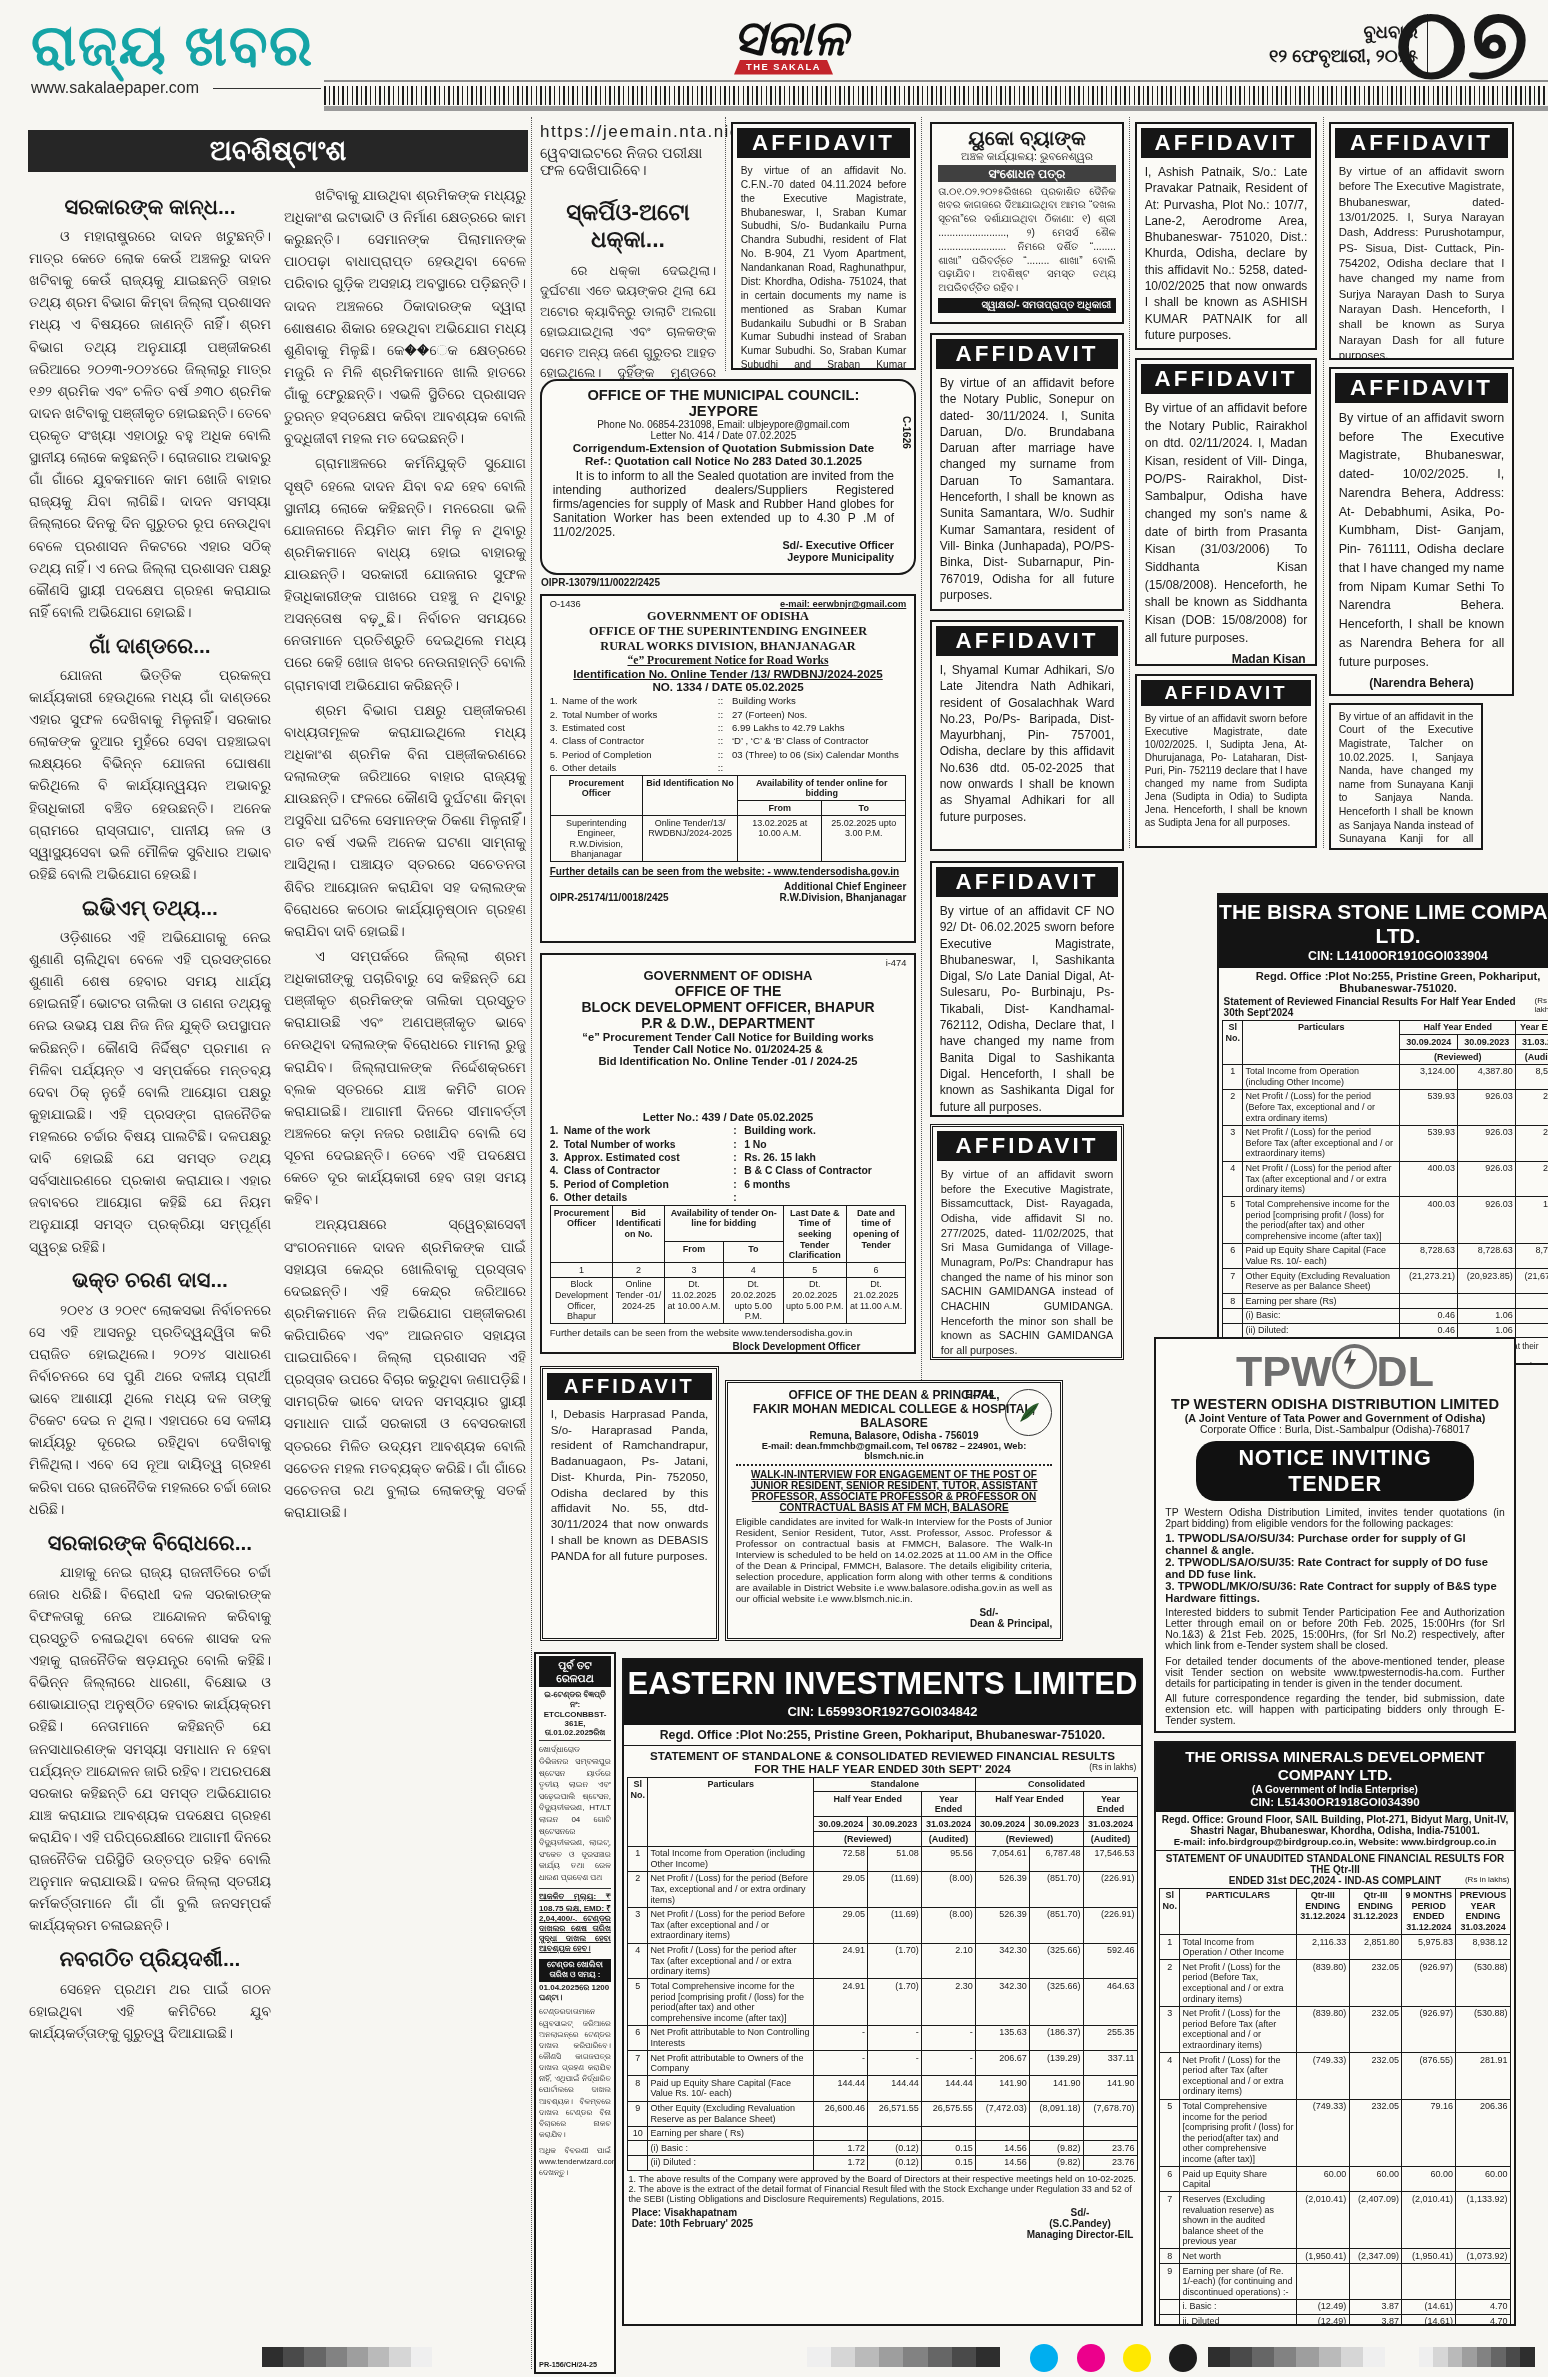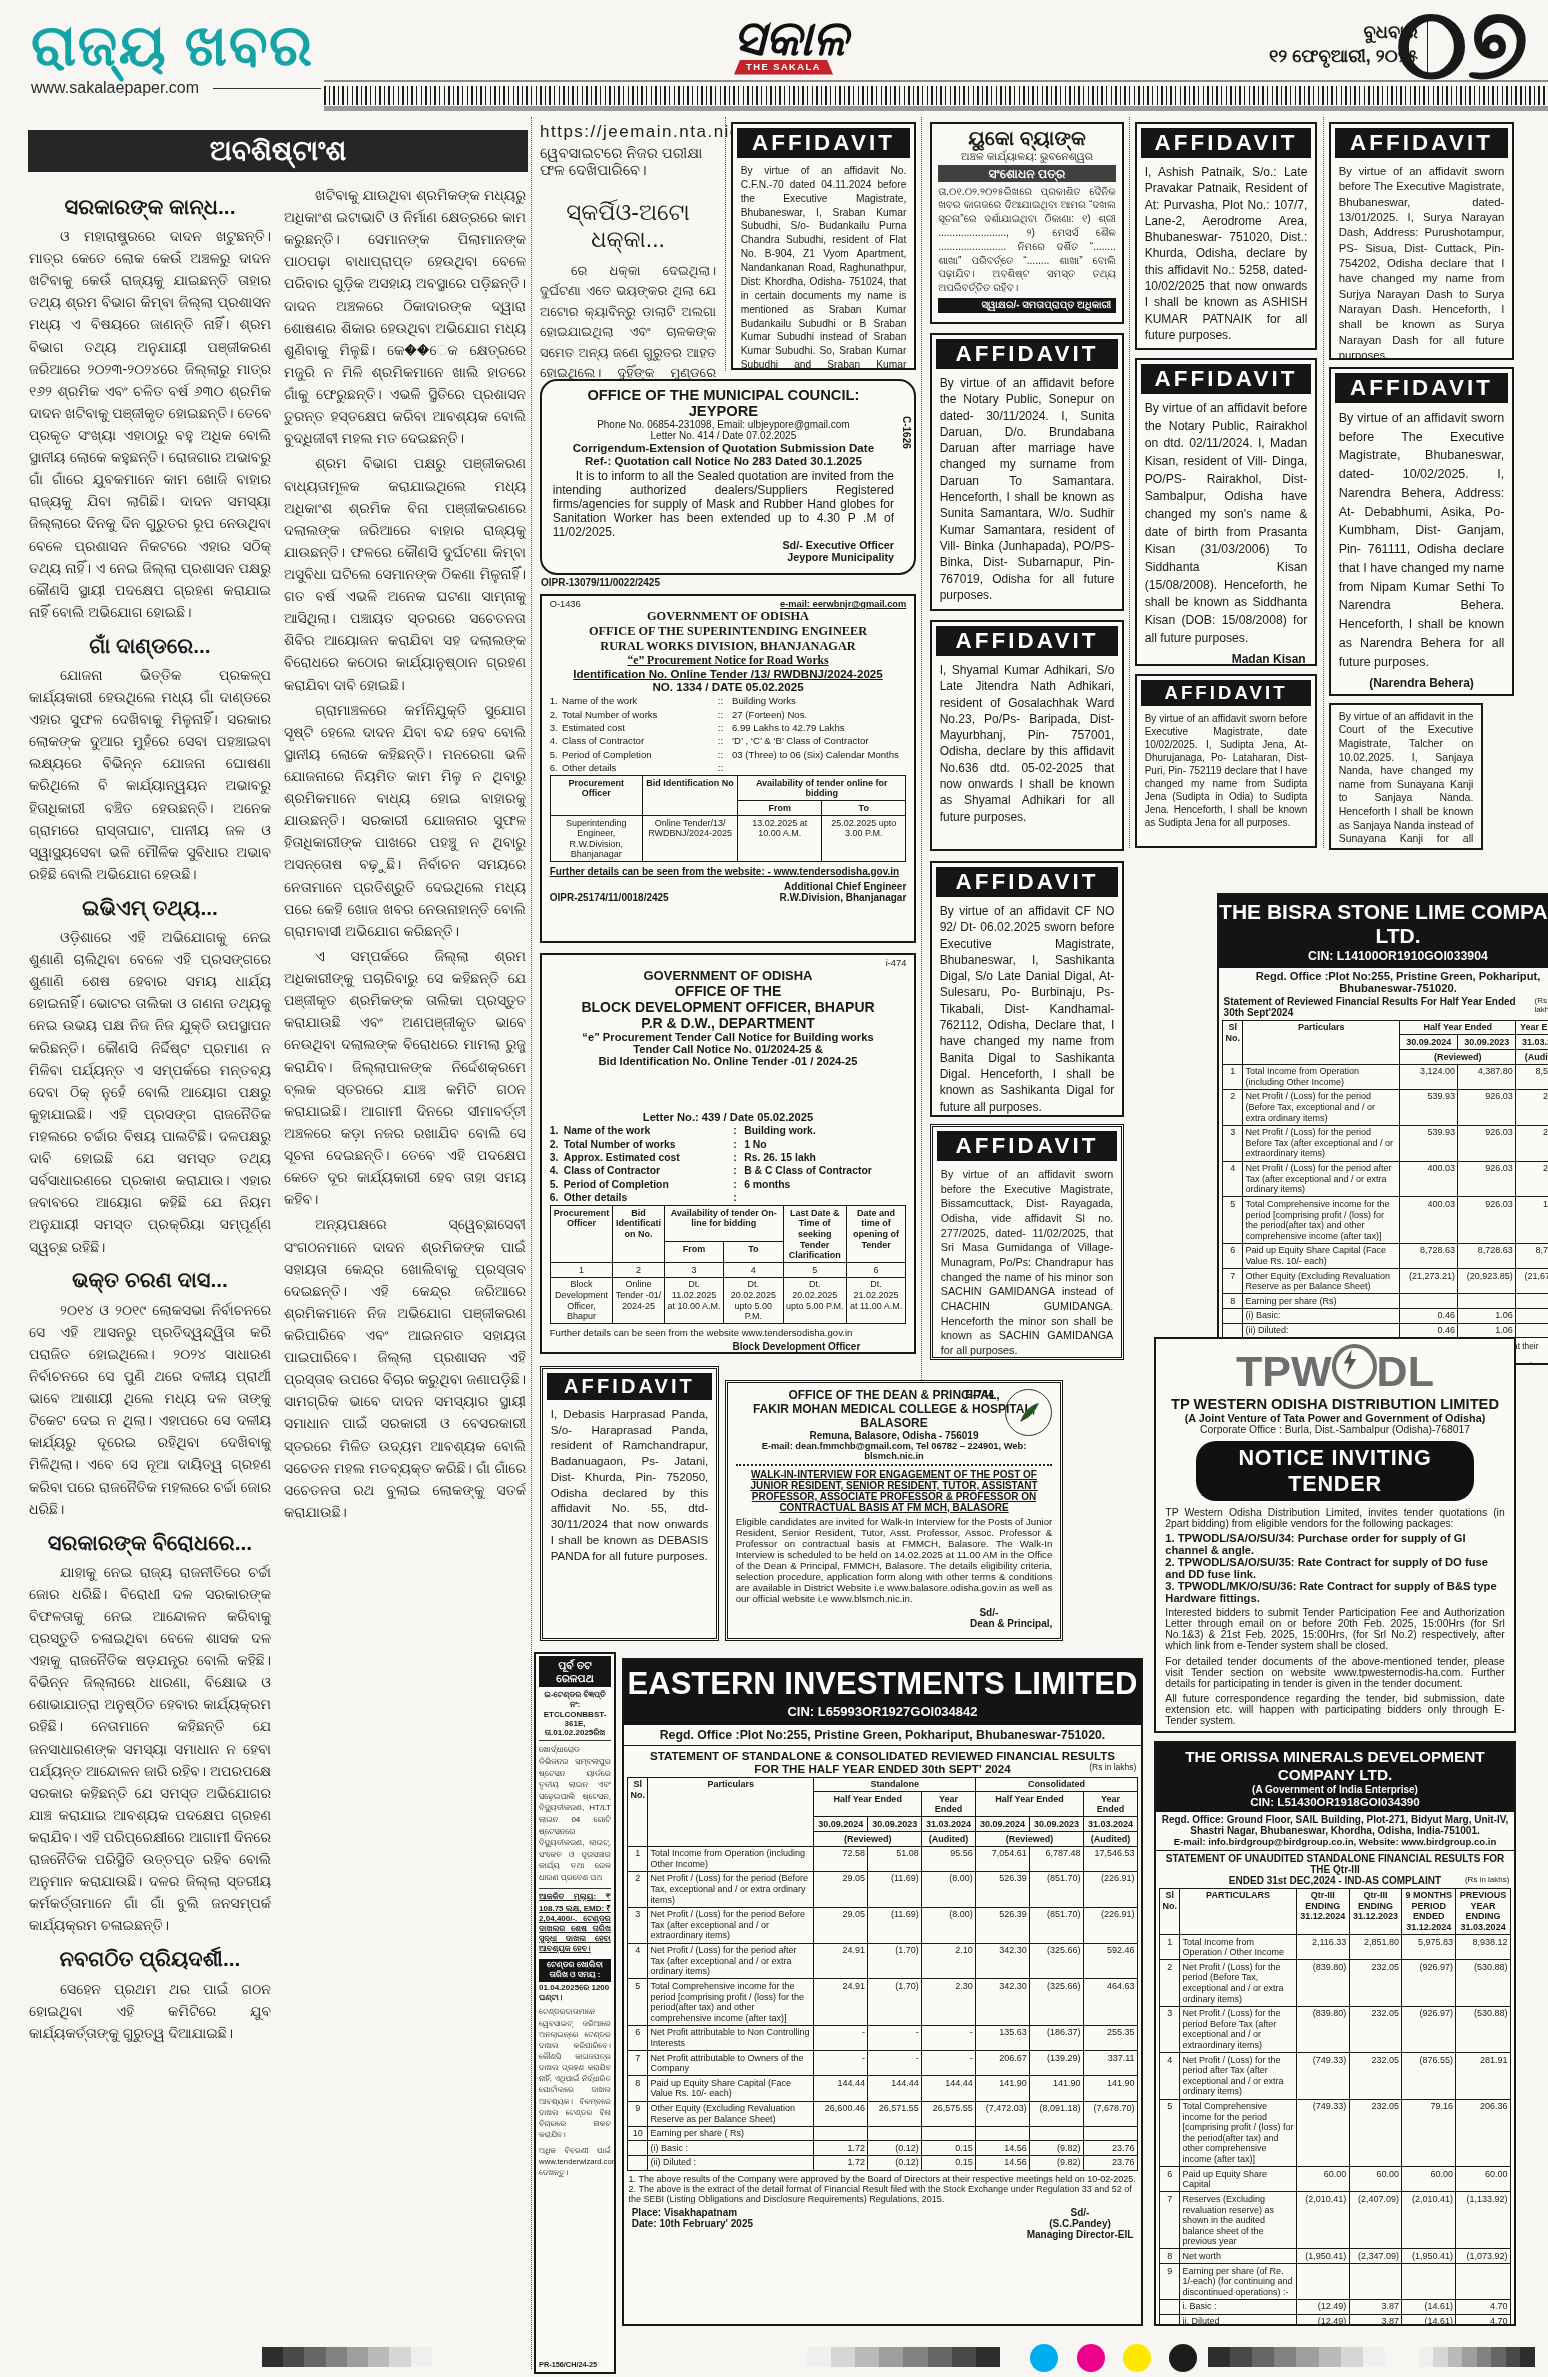--- a/index.html
+++ b/index.html
@@ -76,30 +76,30 @@
     <p class="ob">ଓଡ଼ିଶାରେ ଏହି ଅଭିଯୋଗକୁ ନେଇ ଶୁଣାଣି ଚାଲିଥିବା ବେଳେ ଏହି ପ୍ରସଙ୍ଗରେ ଶୁଣାଣି ଶେଷ ହେବାର ସମୟ ଧାର୍ଯ୍ୟ ହୋଇନାହିଁ। ଭୋଟର ତାଲିକା ଓ ଗଣନା ତଥ୍ୟକୁ ନେଇ ଉଭୟ ପକ୍ଷ ନିଜ ନିଜ ଯୁକ୍ତି ଉପସ୍ଥାପନ କରିଛନ୍ତି। କୌଣସି ନିର୍ଦ୍ଦିଷ୍ଟ ପ୍ରମାଣ ନ ମିଳିବା ପର୍ଯ୍ୟନ୍ତ ଏ ସମ୍ପର୍କରେ ମନ୍ତବ୍ୟ ଦେବା ଠିକ୍ ନୁହେଁ ବୋଲି ଆୟୋଗ ପକ୍ଷରୁ କୁହାଯାଇଛି। ଏହି ପ୍ରସଙ୍ଗ ରାଜନୈତିକ ମହଲରେ ଚର୍ଚ୍ଚାର ବିଷୟ ପାଲଟିଛି। ଦଳପକ୍ଷରୁ ଦାବି ହୋଇଛି ଯେ ସମସ୍ତ ତଥ୍ୟ ସର୍ବସାଧାରଣରେ ପ୍ରକାଶ କରାଯାଉ। ଏହାର ଜବାବରେ ଆୟୋଗ କହିଛି ଯେ ନିୟମ ଅନୁଯାୟୀ ସମସ୍ତ ପ୍ରକ୍ରିୟା ସମ୍ପୂର୍ଣ୍ଣ ସ୍ୱଚ୍ଛ ରହିଛି।</p>
     <div class="subhead">ଭକ୍ତ ଚରଣ ଦାସ...</div>
     <p class="ob">୨୦୧୪ ଓ ୨୦୧୯ ଲୋକସଭା ନିର୍ବାଚନରେ ସେ ଏହି ଆସନରୁ ପ୍ରତିଦ୍ୱନ୍ଦ୍ୱିତା କରି ପରାଜିତ ହୋଇଥିଲେ। ୨୦୨୪ ସାଧାରଣ ନିର୍ବାଚନରେ ସେ ପୁଣି ଥରେ ଦଳୀୟ ପ୍ରାର୍ଥୀ ଭାବେ ଆଶାୟୀ ଥିଲେ ମଧ୍ୟ ଦଳ ତାଙ୍କୁ ଟିକେଟ ଦେଇ ନ ଥିଲା। ଏହାପରେ ସେ ଦଳୀୟ କାର୍ଯ୍ୟରୁ ଦୂରେଇ ରହିଥିବା ଦେଖିବାକୁ ମିଳିଥିଲା। ଏବେ ସେ ନୂଆ ଦାୟିତ୍ୱ ଗ୍ରହଣ କରିବା ପରେ ରାଜନୈତିକ ମହଲରେ ଚର୍ଚ୍ଚା ଜୋର ଧରିଛି।</p>
     <div class="subhead">ସରକାରଙ୍କ ବିରୋଧରେ...</div>
     <p class="ob">ଯାହାକୁ ନେଇ ରାଜ୍ୟ ରାଜନୀତିରେ ଚର୍ଚ୍ଚା ଜୋର ଧରିଛି। ବିରୋଧୀ ଦଳ ସରକାରଙ୍କ ବିଫଳତାକୁ ନେଇ ଆନ୍ଦୋଳନ କରିବାକୁ ପ୍ରସ୍ତୁତି ଚଳାଇଥିବା ବେଳେ ଶାସକ ଦଳ ଏହାକୁ ରାଜନୈତିକ ଷଡ଼ଯନ୍ତ୍ର ବୋଲି କହିଛି। ବିଭିନ୍ନ ଜିଲ୍ଲାରେ ଧାରଣା, ବିକ୍ଷୋଭ ଓ ଶୋଭାଯାତ୍ରା ଅନୁଷ୍ଠିତ ହେବାର କାର୍ଯ୍ୟକ୍ରମ ରହିଛି। ନେତାମାନେ କହିଛନ୍ତି ଯେ ଜନସାଧାରଣଙ୍କ ସମସ୍ୟା ସମାଧାନ ନ ହେବା ପର୍ଯ୍ୟନ୍ତ ଆନ୍ଦୋଳନ ଜାରି ରହିବ। ଅପରପକ୍ଷେ ସରକାର କହିଛନ୍ତି ଯେ ସମସ୍ତ ଅଭିଯୋଗର ଯାଞ୍ଚ କରାଯାଇ ଆବଶ୍ୟକ ପଦକ୍ଷେପ ଗ୍ରହଣ କରାଯିବ। ଏହି ପରିପ୍ରେକ୍ଷୀରେ ଆଗାମୀ ଦିନରେ ରାଜନୈତିକ ପରିସ୍ଥିତି ଉତ୍ତପ୍ତ ରହିବ ବୋଲି ଅନୁମାନ କରାଯାଉଛି। ଦଳର ଜିଲ୍ଲା ସ୍ତରୀୟ କର୍ମକର୍ତ୍ତାମାନେ ଗାଁ ଗାଁ ବୁଲି ଜନସମ୍ପର୍କ କାର୍ଯ୍ୟକ୍ରମ ଚଳାଇଛନ୍ତି।</p>
     <div class="subhead">ନବଗଠିତ ପ୍ରିୟଦର୍ଶୀ...</div>
     <p class="ob">ସେହେନ ପ୍ରଥମ ଥର ପାଇଁ ଗଠନ ହୋଇଥିବା ଏହି କମିଟିରେ ଯୁବ କାର୍ଯ୍ୟକର୍ତ୍ତାଙ୍କୁ ଗୁରୁତ୍ୱ ଦିଆଯାଇଛି।</p>
   </div>
   <div class="abs" style="left:284px;top:184px;width:242px;height:2182px;overflow:hidden;">
     <p class="ob">ଖଟିବାକୁ ଯାଉଥିବା ଶ୍ରମିକଙ୍କ ମଧ୍ୟରୁ ଅଧିକାଂଶ ଇଟାଭାଟି ଓ ନିର୍ମାଣ କ୍ଷେତ୍ରରେ କାମ କରୁଛନ୍ତି। ସେମାନଙ୍କ ପିଲାମାନଙ୍କ ପାଠପଢ଼ା ବାଧାପ୍ରାପ୍ତ ହେଉଥିବା ବେଳେ ପରିବାର ଗୁଡ଼ିକ ଅସହାୟ ଅବସ୍ଥାରେ ପଡ଼ିଛନ୍ତି। ଦାଦନ ଅଞ୍ଚଳରେ ଠିକାଦାରଙ୍କ ଦ୍ୱାରା ଶୋଷଣର ଶିକାର ହେଉଥିବା ଅଭିଯୋଗ ମଧ୍ୟ ଶୁଣିବାକୁ ମିଳୁଛି। କେ��େକ କ୍ଷେତ୍ରରେ ମଜୁରି ନ ମିଳି ଶ୍ରମିକମାନେ ଖାଲି ହାତରେ ଗାଁକୁ ଫେରୁଛନ୍ତି। ଏଭଳି ସ୍ଥିତିରେ ପ୍ରଶାସନ ତୁରନ୍ତ ହସ୍ତକ୍ଷେପ କରିବା ଆବଶ୍ୟକ ବୋଲି ବୁଦ୍ଧିଜୀବୀ ମହଲ ମତ ଦେଇଛନ୍ତି।</p>
+    <p class="ob">ଗ୍ରାମାଞ୍ଚଳରେ କର୍ମନିଯୁକ୍ତି ସୁଯୋଗ ସୃଷ୍ଟି ହେଲେ ଦାଦନ ଯିବା ବନ୍ଦ ହେବ ବୋଲି ସ୍ଥାନୀୟ ଲୋକେ କହିଛନ୍ତି। ମନରେଗା ଭଳି ଯୋଜନାରେ ନିୟମିତ କାମ ମିଳୁ ନ ଥିବାରୁ ଶ୍ରମିକମାନେ ବାଧ୍ୟ ହୋଇ ବାହାରକୁ ଯାଉଛନ୍ତି। ସରକାରୀ ଯୋଜନାର ସୁଫଳ ହିତାଧିକାରୀଙ୍କ ପାଖରେ ପହଞ୍ଚୁ ନ ଥିବାରୁ ଅସନ୍ତୋଷ ବଢ଼ୁଛି। ନିର୍ବାଚନ ସମୟରେ ନେତାମାନେ ପ୍ରତିଶ୍ରୁତି ଦେଇଥିଲେ ମଧ୍ୟ ପରେ କେହି ଖୋଜ ଖବର ନେଉନାହାନ୍ତି ବୋଲି ଗ୍ରାମବାସୀ ଅଭିଯୋଗ କରିଛନ୍ତି।</p>
     <p class="ob">ଶ୍ରମ ବିଭାଗ ପକ୍ଷରୁ ପଞ୍ଜୀକରଣ ବାଧ୍ୟତାମୂଳକ କରାଯାଇଥିଲେ ମଧ୍ୟ ଅଧିକାଂଶ ଶ୍ରମିକ ବିନା ପଞ୍ଜୀକରଣରେ ଦଲାଲଙ୍କ ଜରିଆରେ ବାହାର ରାଜ୍ୟକୁ ଯାଉଛନ୍ତି। ଫଳରେ କୌଣସି ଦୁର୍ଘଟଣା କିମ୍ବା ଅସୁବିଧା ଘଟିଲେ ସେମାନଙ୍କ ଠିକଣା ମିଳୁନାହିଁ। ଗତ ବର୍ଷ ଏଭଳି ଅନେକ ଘଟଣା ସାମ୍ନାକୁ ଆସିଥିଲା। ପଞ୍ଚାୟତ ସ୍ତରରେ ସଚେତନତା ଶିବିର ଆୟୋଜନ କରାଯିବା ସହ ଦଲାଲଙ୍କ ବିରୋଧରେ କଠୋର କାର୍ଯ୍ୟାନୁଷ୍ଠାନ ଗ୍ରହଣ କରାଯିବା ଦାବି ହୋଇଛି।</p>
-    <p class="ob">ଗ୍ରାମାଞ୍ଚଳରେ କର୍ମନିଯୁକ୍ତି ସୁଯୋଗ ସୃଷ୍ଟି ହେଲେ ଦାଦନ ଯିବା ବନ୍ଦ ହେବ ବୋଲି ସ୍ଥାନୀୟ ଲୋକେ କହିଛନ୍ତି। ମନରେଗା ଭଳି ଯୋଜନାରେ ନିୟମିତ କାମ ମିଳୁ ନ ଥିବାରୁ ଶ୍ରମିକମାନେ ବାଧ୍ୟ ହୋଇ ବାହାରକୁ ଯାଉଛନ୍ତି। ସରକାରୀ ଯୋଜନାର ସୁଫଳ ହିତାଧିକାରୀଙ୍କ ପାଖରେ ପହଞ୍ଚୁ ନ ଥିବାରୁ ଅସନ୍ତୋଷ ବଢ଼ୁଛି। ନିର୍ବାଚନ ସମୟରେ ନେତାମାନେ ପ୍ରତିଶ୍ରୁତି ଦେଇଥିଲେ ମଧ୍ୟ ପରେ କେହି ଖୋଜ ଖବର ନେଉନାହାନ୍ତି ବୋଲି ଗ୍ରାମବାସୀ ଅଭିଯୋଗ କରିଛନ୍ତି।</p>
     <p class="ob">ଏ ସମ୍ପର୍କରେ ଜିଲ୍ଲା ଶ୍ରମ ଅଧିକାରୀଙ୍କୁ ପଚାରିବାରୁ ସେ କହିଛନ୍ତି ଯେ ପଞ୍ଜୀକୃତ ଶ୍ରମିକଙ୍କ ତାଲିକା ପ୍ରସ୍ତୁତ କରାଯାଉଛି ଏବଂ ଅଣପଞ୍ଜୀକୃତ ଭାବେ ନେଉଥିବା ଦଲାଲଙ୍କ ବିରୋଧରେ ମାମଲା ରୁଜୁ କରାଯିବ। ଜିଲ୍ଲାପାଳଙ୍କ ନିର୍ଦ୍ଦେଶକ୍ରମେ ବ୍ଲକ ସ୍ତରରେ ଯାଞ୍ଚ କମିଟି ଗଠନ କରାଯାଇଛି। ଆଗାମୀ ଦିନରେ ସୀମାବର୍ତ୍ତୀ ଅଞ୍ଚଳରେ କଡ଼ା ନଜର ରଖାଯିବ ବୋଲି ସେ ସୂଚନା ଦେଇଛନ୍ତି। ତେବେ ଏହି ପଦକ୍ଷେପ କେତେ ଦୂର କାର୍ଯ୍ୟକାରୀ ହେବ ତାହା ସମୟ କହିବ।</p>
     <p class="ob">ଅନ୍ୟପକ୍ଷରେ ସ୍ୱେଚ୍ଛାସେବୀ ସଂଗଠନମାନେ ଦାଦନ ଶ୍ରମିକଙ୍କ ପାଇଁ ସହାୟତା କେନ୍ଦ୍ର ଖୋଲିବାକୁ ପ୍ରସ୍ତାବ ଦେଇଛନ୍ତି। ଏହି କେନ୍ଦ୍ର ଜରିଆରେ ଶ୍ରମିକମାନେ ନିଜ ଅଭିଯୋଗ ପଞ୍ଜୀକରଣ କରିପାରିବେ ଏବଂ ଆଇନଗତ ସହାୟତା ପାଇପାରିବେ। ଜିଲ୍ଲା ପ୍ରଶାସନ ଏହି ପ୍ରସ୍ତାବ ଉପରେ ବିଚାର କରୁଥିବା ଜଣାପଡ଼ିଛି। ସାମଗ୍ରିକ ଭାବେ ଦାଦନ ସମସ୍ୟାର ସ୍ଥାୟୀ ସମାଧାନ ପାଇଁ ସରକାରୀ ଓ ବେସରକାରୀ ସ୍ତରରେ ମିଳିତ ଉଦ୍ୟମ ଆବଶ୍ୟକ ବୋଲି ସଚେତନ ମହଲ ମତବ୍ୟକ୍ତ କରିଛି। ଗାଁ ଗାଁରେ ସଚେତନତା ରଥ ବୁଲାଇ ଲୋକଙ୍କୁ ସତର୍କ କରାଯାଉଛି।</p>
   </div>
 
   <div class="abs" style="left:540px;top:122px;width:176px;">
     <div style="font-size:17px;letter-spacing:1.5px;color:#222;">https://jeemain.nta.nic.in/</div>
     <div style="font-size:14.7px;margin-top:3.1px;">ୱେବସାଇଟରେ ନିଜର ପରୀକ୍ଷା ଫଳ ଦେଖିପାରିବେ।</div>
-    <div style="font-weight:normal;font-size:23px;text-align:center;margin:20px 0 7.7px;">ସ୍କର୍ପିଓ-ଅଟୋ ଧକ୍କା...</div>
+    <div style="font-weight:bold;font-size:23px;text-align:center;margin:20px 0 7.7px;">ସ୍କର୍ପିଓ-ଅଟୋ ଧକ୍କା...</div>
     <p class="ob" style="font-size:13px;">ରେ ଧକ୍କା ଦେଇଥିଲା। ଦୁର୍ଘଟଣା ଏତେ ଭୟଙ୍କର ଥିଲା ଯେ ଅଟୋର କ୍ୟାବିନ୍‌ରୁ ଡାଲାଟି ଅଲଗା ହୋଇଯାଇଥିଲା ଏବଂ ଚାଳକଙ୍କ ସମେତ ଅନ୍ୟ ଜଣେ ଗୁରୁତର ଆହତ ହୋଇଥିଲେ। ଦୁହିଁଙ୍କ ମୁଣ୍ଡରେ ମାଡ଼ ହେବାରୁ ପ୍ରଚୁର ରକ୍ତସ୍ରାବ ହୋଇଥିଲା। ଘଟଣାସ୍ଥଳରେ ହିଁ ଉଭୟଙ୍କ ମୃତ୍ୟୁ ଘଟିଥିବା ଜଣାପଡ଼ିଛି। ଖବର ପାଇ ପୋଲିସ ଘଟଣାସ୍ଥଳରେ ପହଞ୍ଚି ମୃତଦେହକୁ ଜବତ କରି ବ୍ୟବଚ୍ଛେଦ ପାଇଁ ପଠାଇଛି। ଘଟଣାର ତଦନ୍ତ ଜାରି ରହିଛି।</p>
   </div>
 
   <div class="abs box affid" style="left:731px;top:122px;width:185px;height:248px;">
     <div class="hd">AFFIDAVIT</div>
     <div class="bd" style="font-size:10.2px;">By virtue of an affidavit No. C.F.N.-70 dated 04.11.2024 before the Executive Magistrate, Bhubaneswar, I, Sraban Kumar Subudhi, S/o- Budankailu Purna Chandra Subudhi, resident of Flat No. B-904, Z1 Vyom Apartment, Nandankanan Road, Raghunathpur, Dist: Khordha, Odisha- 751024, that in certain documents my name is mentioned as Sraban Kumar Budankailu Subudhi or B Sraban Kumar Subudhi instead of Sraban Kumar Subudhi. So, Sraban Kumar Subudhi and Sraban Kumar Budankailu Subudhi and B Sraban Kumar Subudhi is one and same person.</div>
   </div>
 
   <div class="abs box rbox" style="left:540px;top:379px;width:376px;height:196px;padding:6.2px 20px 4.6px 10.8px;">
     <div class="nt" style="font-size:14.7px;">OFFICE OF THE MUNICIPAL COUNCIL: JEYPORE</div>

